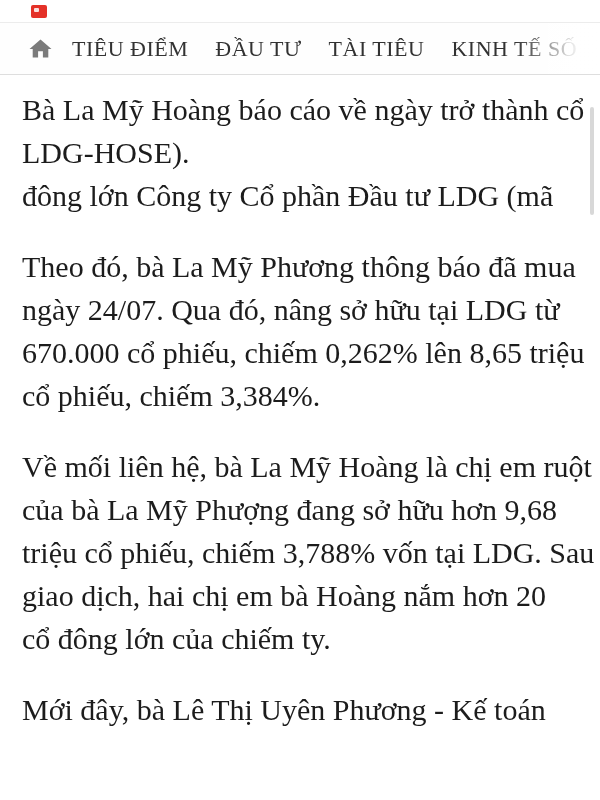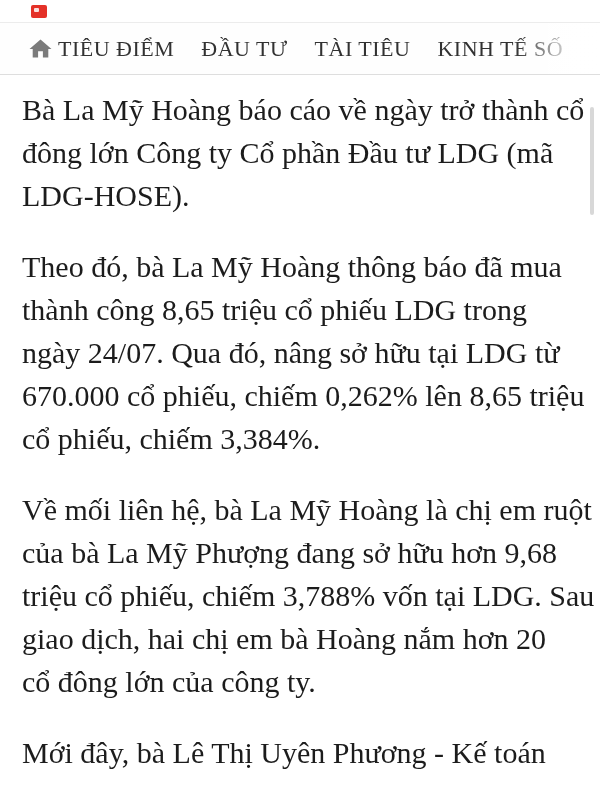--- a/index.html
+++ b/index.html
@@ -26,21 +26,21 @@
     background:#fefefe;
     border-top:1px solid #ececec;
     border-bottom:1px solid #dedede;
     display:flex;align-items:center;
     padding-left:28px;
     overflow:hidden;
     box-sizing:border-box;
   }
   .home-icon{width:25px;height:24px;flex:0 0 auto;display:block;cursor:pointer;}
   .nav-items{
-    display:flex;gap:27px;margin-left:5px;
+    display:flex;gap:27px;margin-left:19px;
     white-space:nowrap;
   }
   .nav-item{
     font-size:22px;letter-spacing:0.5px;
     color:#323232;text-decoration:none;cursor:pointer;
     white-space:nowrap;
   }
   .nav-fade{
     position:absolute;top:0;right:0;bottom:0;width:85px;
     background:linear-gradient(to right, rgba(255,255,255,0) 0%, rgba(255,255,255,0.9) 70%, #ffffff 100%);
@@ -83,38 +83,37 @@
       <a class="nav-item">KINH TẾ SỐ</a>
 
     </div>
     <div class="nav-fade"></div>
   </nav>
 
   <main class="article">
 
     <div class="para">
       <div class="line">Bà La Mỹ Hoàng báo cáo về ngày trở thành cổ</div>
+      <div class="line">LDG-HOSE).</div>
       <div class="line">đông lớn Công ty Cổ phần Đầu tư LDG (mã</div>
-      <div class="line">LDG-HOSE).</div>
     </div>
 
     <div class="para">
-      <div class="line">Theo đó, bà La Mỹ Hoàng thông báo đã mua</div>
-      <div class="line">thành công 8,65 triệu cổ phiếu LDG trong</div>
+      <div class="line">Theo đó, bà La Mỹ Phương thông báo đã mua</div>
       <div class="line">ngày 24/07. Qua đó, nâng sở hữu tại LDG từ</div>
       <div class="line">670.000 cổ phiếu, chiếm 0,262% lên 8,65 triệu</div>
       <div class="line">cổ phiếu, chiếm 3,384%.</div>
     </div>
 
     <div class="para">
       <div class="line">Về mối liên hệ, bà La Mỹ Hoàng là chị em ruột</div>
       <div class="line">của bà La Mỹ Phượng đang sở hữu hơn 9,68</div>
       <div class="line">triệu cổ phiếu, chiếm 3,788% vốn tại LDG. Sau</div>
       <div class="line">giao dịch, hai chị em bà Hoàng nắm hơn 20</div>
-      <div class="line">cổ đông lớn của công ty.</div>
+      <div class="line">cổ đông lớn của chiếm ty.</div>
     </div>
 
     <div class="para">
       <div class="line">Mới đây, bà Lê Thị Uyên Phương - Kế toán</div>
     </div>
 
   </main>
 
   <div class="scrollbar-thumb"></div>
 

